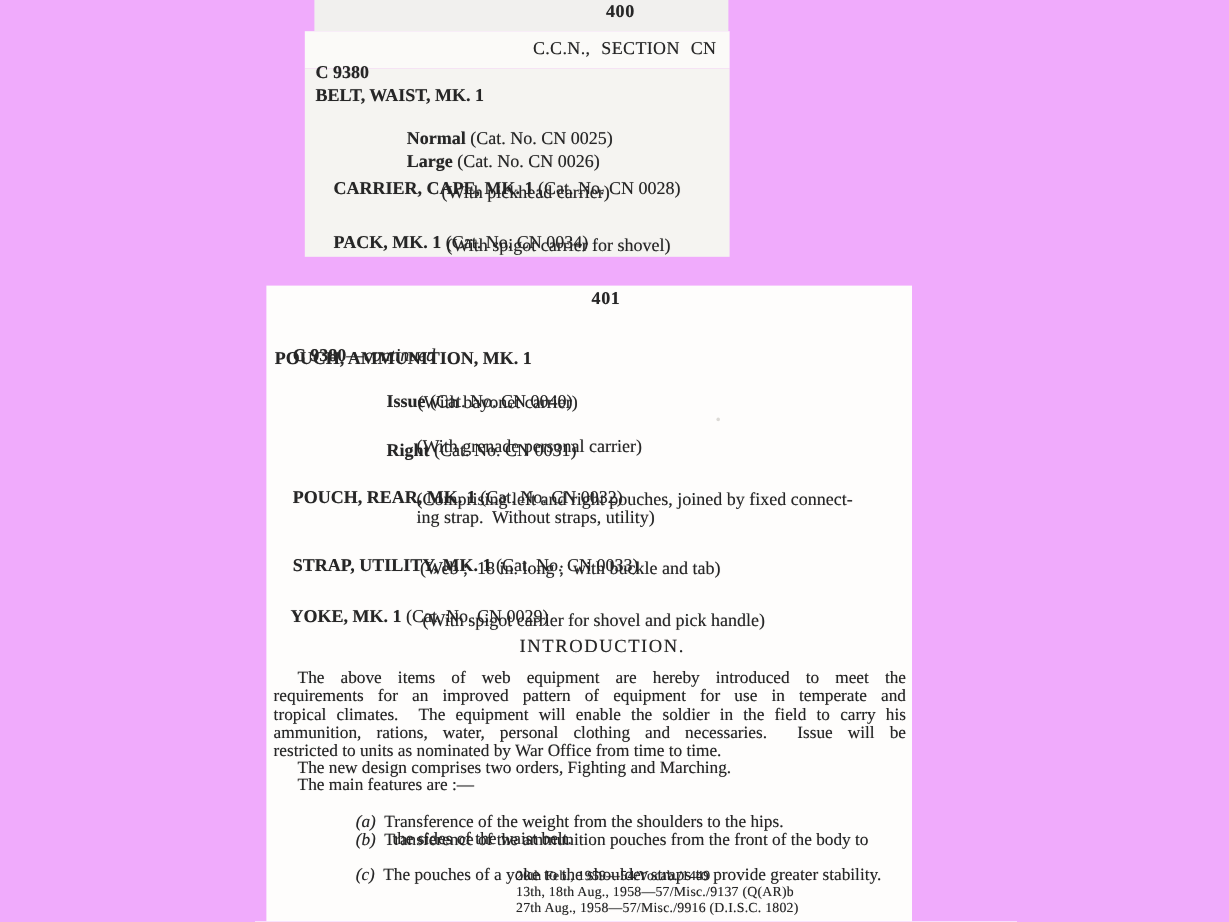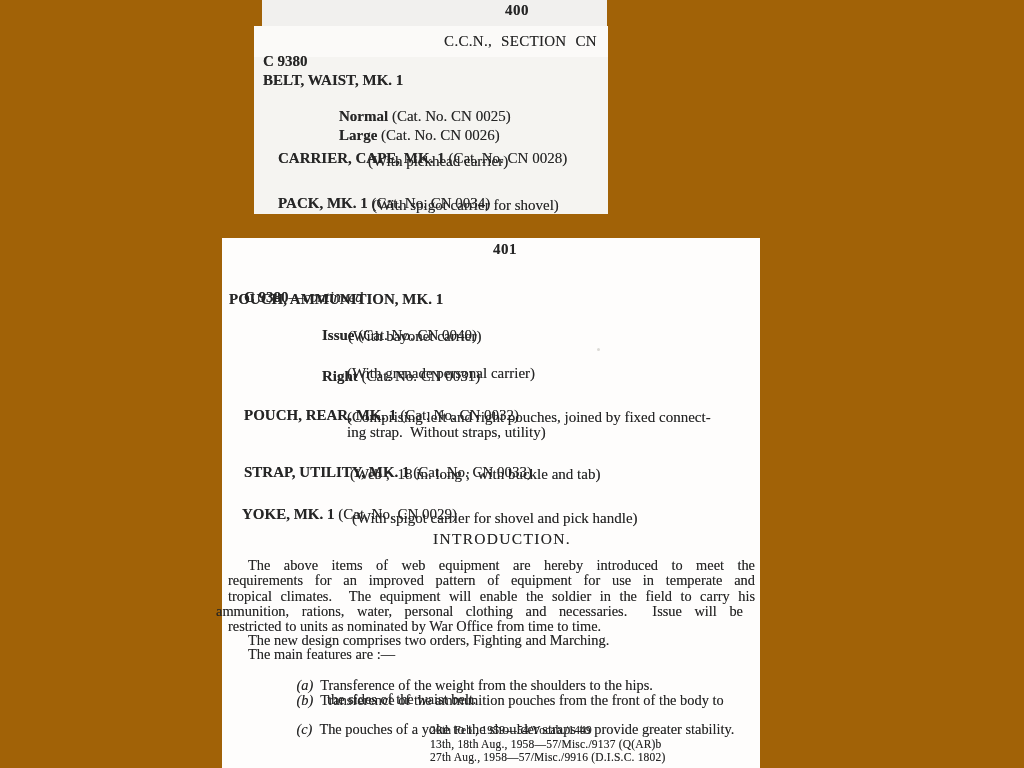--- a/index.html
+++ b/index.html
@@ -1,17 +1,17 @@
 <!DOCTYPE html>
 <html><head>
 <meta charset="utf-8">
 <style>
   html,body{margin:0;padding:0;background:#ffffff;}
   #canvas{
-    position:relative;width:1024px;height:768px;background:#a16207;
+    position:relative;width:1024px;height:768px;background:#f0abfc;
     overflow:hidden;font-family:"Liberation Serif",serif;color:#262626;
   }
   .scanrect{position:absolute;}
   .line{
     position:absolute;font-family:"Liberation Serif",serif;font-size:15px;
     line-height:17px;color:#262626;white-space:pre;
     text-shadow:0 0 .6px rgba(20,20,20,.45);
   }
   .b{font-weight:700;}
   .i{font-style:italic;}
@@ -96,21 +96,21 @@
   <div class="line" style="left:227px;top:489px;">
     <span class="b">YOKE, MK. 1</span><span> (Cat. No. CN 0029)</span>
   </div>
   <div class="line" style="left:352px;top:510px;text-align:center;">(With spigot carrier for shovel and pick handle)</div>
 
   <div class="line introtitle" style="left:433px;top:530px;">INTRODUCTION.</div>
 
   <div class="line para jline indent1" style="left:228px;top:557px;">The above items of web equipment are hereby introduced to meet the</div>
   <div class="line para jline" style="left:228px;top:572px;">requirements for an improved pattern of equipment for use in temperate and</div>
   <div class="line para jline" style="left:228px;top:588px;">tropical climates.&nbsp; The equipment will enable the soldier in the field to carry his</div>
-  <div class="line para jline" style="left:216px;top:603px;">ammunition, rations, water, personal clothing and necessaries.&nbsp; Issue will be</div>
+  <div class="line para jline" style="left:228px;top:603px;">ammunition, rations, water, personal clothing and necessaries.&nbsp; Issue will be</div>
   <div class="line para" style="left:228px;top:618px;">restricted to units as nominated by War Office from time to time.</div>
 
   <div class="line para" style="left:248px;top:632px;white-space:pre;">The new design comprises two orders, Fighting and Marching.</div>
   <div class="line para" style="left:248px;top:646px;white-space:pre;">The main features are :—</div>
 
   <div class="line para feat" style="left:282px;top:661px;white-space:pre;width:auto;">
     <span class="marker">(a)</span><span>Transference of the weight from the shoulders to the hips.</span>
   </div>
   <div class="line para feat" style="left:282px;top:676px;white-space:pre;width:auto;">
     <span class="marker">(b)</span><span>Transference of the ammunition pouches from the front of the body to</span>

